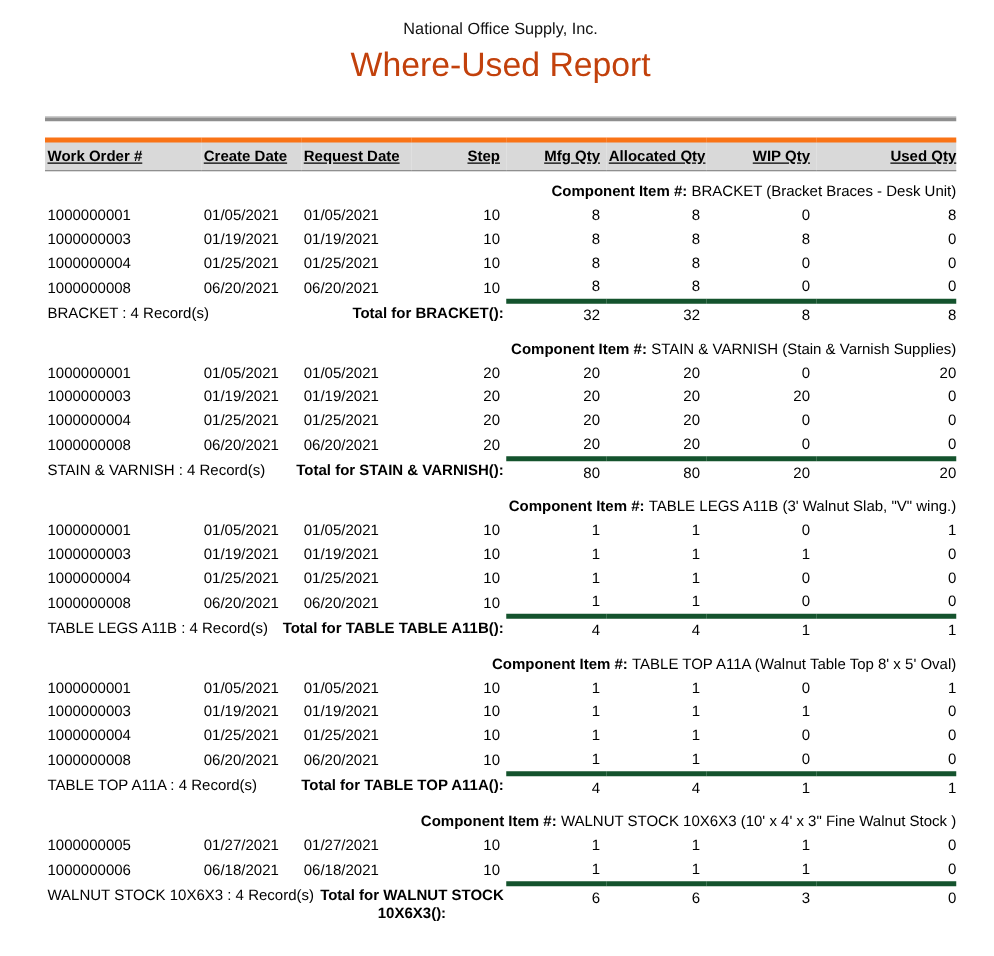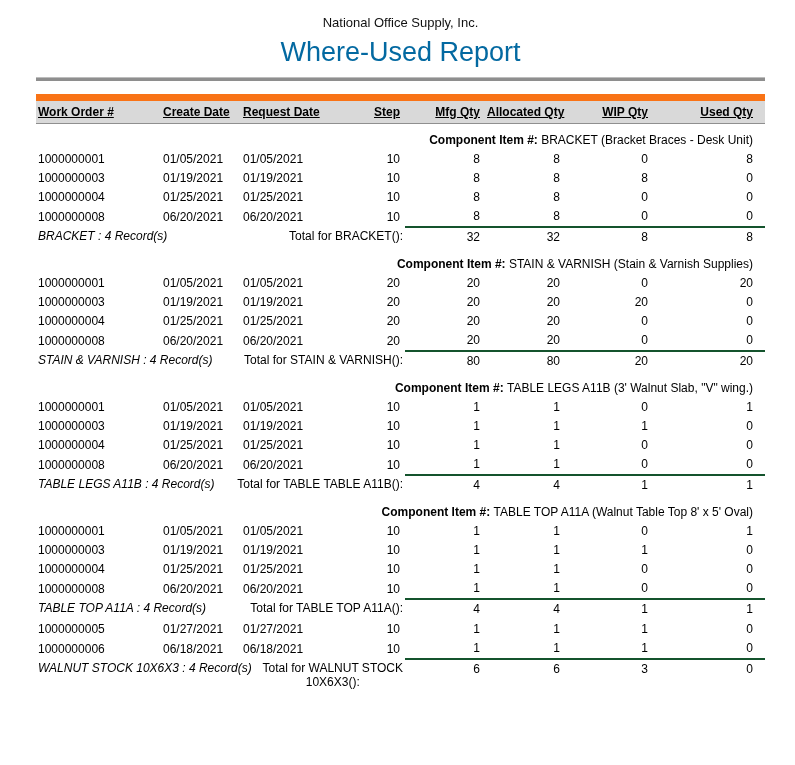--- a/index.html
+++ b/index.html
@@ -1,46 +1,46 @@
 <!DOCTYPE html>
 <html><head>
 <meta charset="utf-8">
 <style>
   * { box-sizing: border-box; }
   html, body { margin: 0; padding: 0; background: #ffffff; }
   body { font-family: "Liberation Sans", sans-serif; color: #000; }
   .page { width: 795px; height: 765px; padding: 10px 30px 0 36px; overflow: hidden; background: #fff; }
 
   .company { text-align: center; font-size: 13px; padding-top: 5px; color: #111; }
-  .title { text-align: center; font-size: 27px; font-weight: 400; margin: 7px 0 9px 0; color: #0369a1; }
+  .title { text-align: center; font-size: 27px; font-weight: 400; margin: 7px 0 25px 0; color: #c2410c; }
   .rule { height: 2px; border-top: 1px solid #bdbdbd; border-bottom: 3px solid #8e8e8e; margin-bottom: 13px; }
 
   table.report { width: 729px; border-collapse: collapse; table-layout: fixed; font-size: 12px; line-height: 14px; }
   th {
     background: #d9d9d9;
-    border-top: 7px solid #f97316;
+    border-top: 4px solid #f97316;
     border-bottom: 1px solid #8f8f8f;
     font-weight: 700;
     text-decoration: underline;
     padding: 4px 2px;
     white-space: nowrap;
   }
   td { padding: 2px 2px 3px 2px; white-space: nowrap; }
   .left  { text-align: left;  padding-left: 2px; }
   .right { text-align: right; padding-right: 5px; }
-  th:last-child, td:last-child { padding-right: 12px; }
+  th:last-child, td:last-child { padding-right: 0; }
 
   tr.section-row td { padding-top: 9px; padding-bottom: 3px; white-space: nowrap; overflow: hidden; text-align: right; }
   .bold { font-weight: 700; }
 
   tr.total-row td { vertical-align: top; padding-top: 2px; padding-bottom: 4px; }
-  td.summary { font-style: italic; }
-  td.total-label { font-weight: 400; text-align: right; white-space: normal; }
+  td.summary { }
+  td.total-label { font-weight: 700; text-align: right; white-space: normal; }
   td.total-label .tl { display: inline-block; text-align: center; }
-  td.total-val { border-top: 2px solid #14532d; margin-top: 40px; }
+  td.total-val { border-top: 4px solid #14532d; margin-top: 40px; }
 </style>
 </head>
 <body>
 
 <div class="page">
   <div class="company">National Office Supply, Inc.</div>
   <div class="title">Where-Used Report</div>
   <div class="rule"></div>
 
   <table class="report">
@@ -264,20 +264,23 @@
           <td class="right">0</td>
         </tr>
         <tr class="total-row">
           <td class="summary left">TABLE TOP A11A : 4 Record(s)</td>
           <td class="total-label" colspan="3"><span class="tl"><div>Total for TABLE TOP A11A():</div></span></td>
           <td class="right total-val">4</td>
           <td class="right total-val">4</td>
           <td class="right total-val">1</td>
           <td class="right total-val">1</td>
         </tr>
+        <tr class="section-row">
+          <td colspan="8"><span class="bold">Component Item #: </span><span>WALNUT STOCK 10X6X3 (10' x 4' x 3" Fine Walnut Stock )</span></td>
+        </tr>
         <tr class="data-row">
           <td class="left">1000000005</td>
           <td class="left">01/27/2021</td>
           <td class="left">01/27/2021</td>
           <td class="right">10</td>
           <td class="right">1</td>
           <td class="right">1</td>
           <td class="right">1</td>
           <td class="right">0</td>
         </tr>

